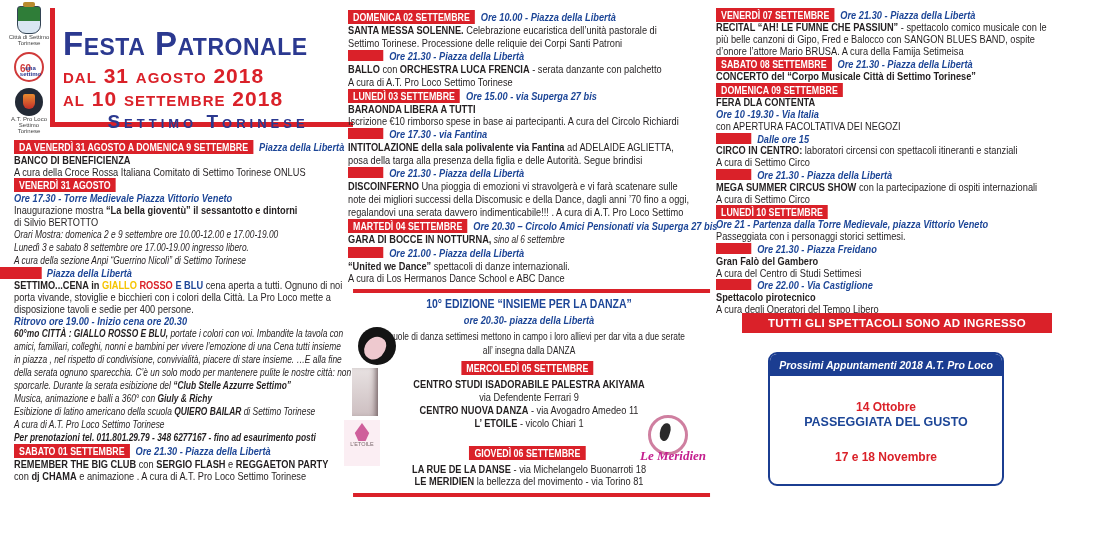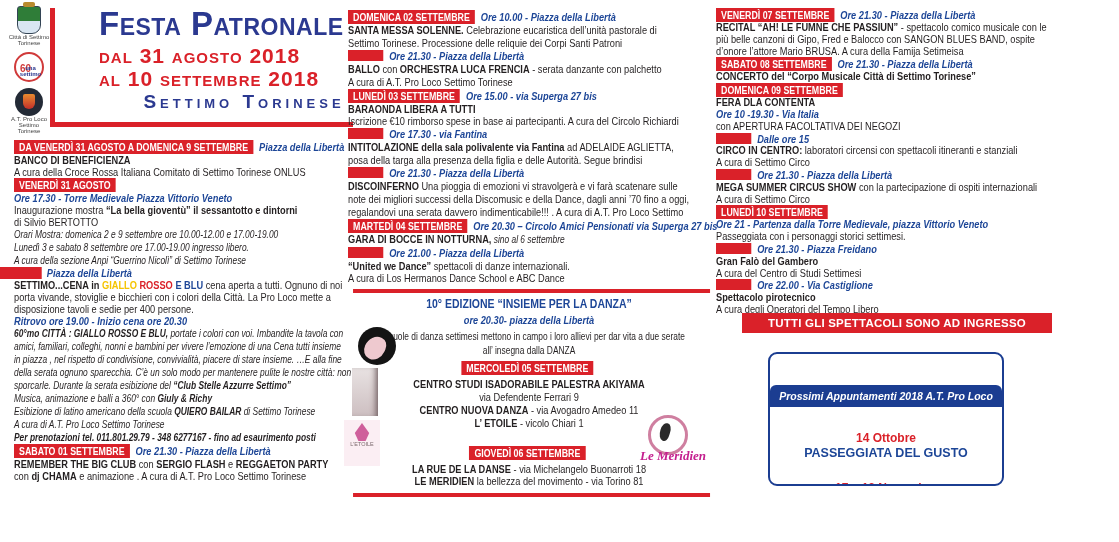--- a/index.html
+++ b/index.html
@@ -17,21 +17,21 @@
   .logo .cap{font-size:6px;line-height:6px;color:#444;}
   .shield{width:22px;height:26px;margin:0 auto;background:linear-gradient(180deg,#2f7d38 55%,#d9e6f2 55%);border:1px solid #345;border-radius:3px 3px 9px 9px;position:relative;}
   .shield:before{content:"";position:absolute;left:5px;top:-5px;width:12px;height:5px;background:#b98b2e;border-radius:2px;}
   .ring{width:26px;height:26px;margin:0 auto;border-radius:50%;border:2px solid #d03a3a;position:relative;background:#fff;}
   .ring span{position:absolute;left:4px;top:9px;font-size:10px;font-weight:bold;color:#d03a3a;}
   .ring i{position:absolute;left:3px;bottom:3px;font-size:6px;font-style:normal;color:#2b3990;font-weight:bold;}
   .medal{width:28px;height:28px;margin:0 auto;border-radius:50%;background:#232a36;position:relative;}
   .medal:before{content:"";position:absolute;left:8px;top:6px;width:12px;height:15px;background:linear-gradient(180deg,#e98b2f,#c22f2a);border-radius:2px 2px 6px 6px;}
   .vbar{position:absolute;left:50px;top:8px;width:5px;height:119px;background:var(--red);}
   .hbar{position:absolute;left:50px;top:122px;width:303px;height:5px;background:var(--red);}
-  .title-block{position:absolute;left:63px;top:4px;width:290px;margin-left:36px;}
+  .title-block{position:absolute;left:63px;top:24px;width:290px;}
   .main-title{font-variant:small-caps;font-weight:bold;font-size:33px;line-height:40px;color:var(--blue);letter-spacing:.5px;white-space:nowrap;}
   .date-line{font-variant:small-caps;font-weight:bold;font-size:21px;line-height:23px;color:var(--red);letter-spacing:1px;white-space:nowrap;}
   .city-line{font-variant:small-caps;font-weight:bold;font-size:19px;line-height:24px;color:var(--blue);letter-spacing:4px;white-space:nowrap;text-align:center;}
   
   .col{position:absolute;top:0;}
   #c0{left:14px;top:140px;width:328px;}
   #c1{left:348px;top:10px;width:362px;}
   #c2{left:716px;top:8px;width:345px;}
   .squeeze{transform:scaleX(0.84);transform-origin:0 0;}
   #c0 .squeeze{width:390px;}
@@ -65,21 +65,21 @@
   .etoile{left:344px;top:420px;width:36px;height:46px;background:#fbeef3;text-align:center;}
   .etoile .petal{width:18px;height:18px;margin:3px auto 0;background:#cf5f9b;clip-path:polygon(50% 0,90% 55%,70% 100%,30% 100%,10% 55%);}
   .etoile .cap{font-size:5.5px;color:#7c6a6e;line-height:6px;}
   .meridien-badge{left:648px;top:415px;width:34px;height:34px;border-radius:50%;background:#fff;border:3px solid #cf7fa0;}
   .meridien-badge:before{content:"";position:absolute;left:9px;top:5px;width:10px;height:18px;background:#2a2a2a;border-radius:50% 50% 40% 60%;transform:rotate(18deg);}
   .meridien-script{left:640px;top:448px;font-family:"Liberation Serif",serif;font-style:italic;font-weight:bold;font-size:13px;color:var(--magenta);}
   
   .gratuito{position:absolute;left:742px;top:313px;width:310px;height:20px;background:var(--red);
     color:#fff;font-weight:bold;font-size:11.5px;line-height:20px;text-align:center;letter-spacing:.2px;}
   .upc-box{position:absolute;left:768px;top:352px;width:232px;height:130px;border:2px solid var(--dkblue);border-radius:9px;background:#fff;overflow:hidden;}
-  .upc-head{background:var(--dkblue);color:#fff;font-weight:bold;font-style:italic;font-size:10.5px;line-height:22px;text-align:center;border-radius:6px 6px 0 0;margin-top:31px;}
+  .upc-head{background:var(--dkblue);color:#fff;font-weight:bold;font-style:italic;font-size:10.5px;line-height:22px;text-align:center;border-radius:6px 6px 0 0;}
   .upc-body{text-align:center;padding-top:4px;}
   .upc-date{color:var(--red);font-weight:bold;font-size:12px;line-height:15px;margin-top:20px;}
   .upc-name{color:var(--locblue);font-weight:bold;font-size:12.5px;line-height:15px;}
 </style>
 </head>
 <body>
 
 <div class="logos">
   <div class="logo">
     <div class="shield"></div>

